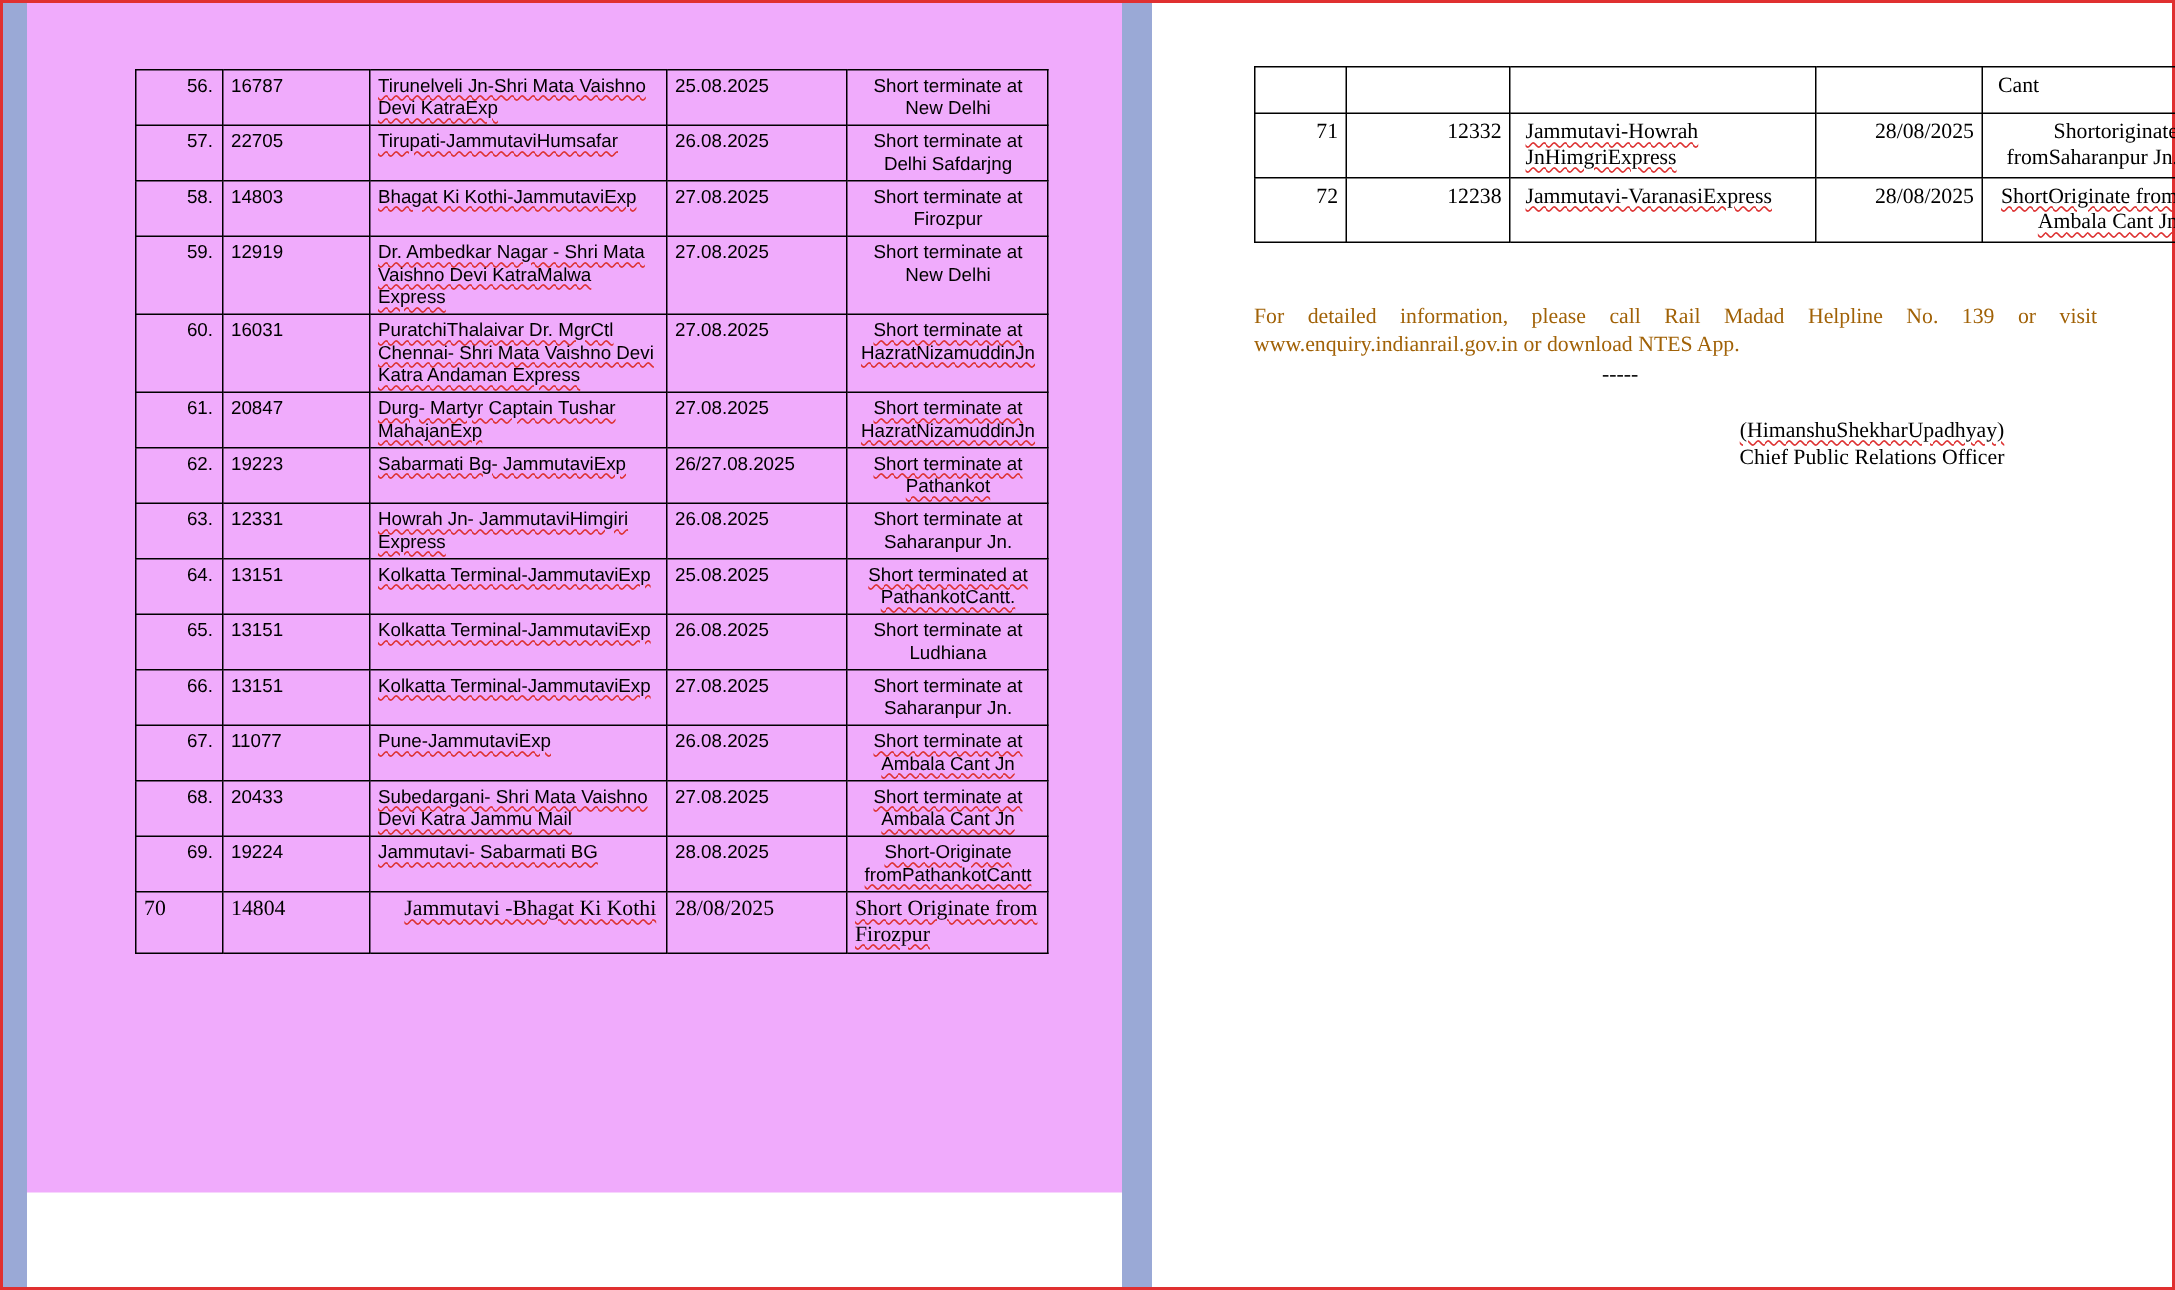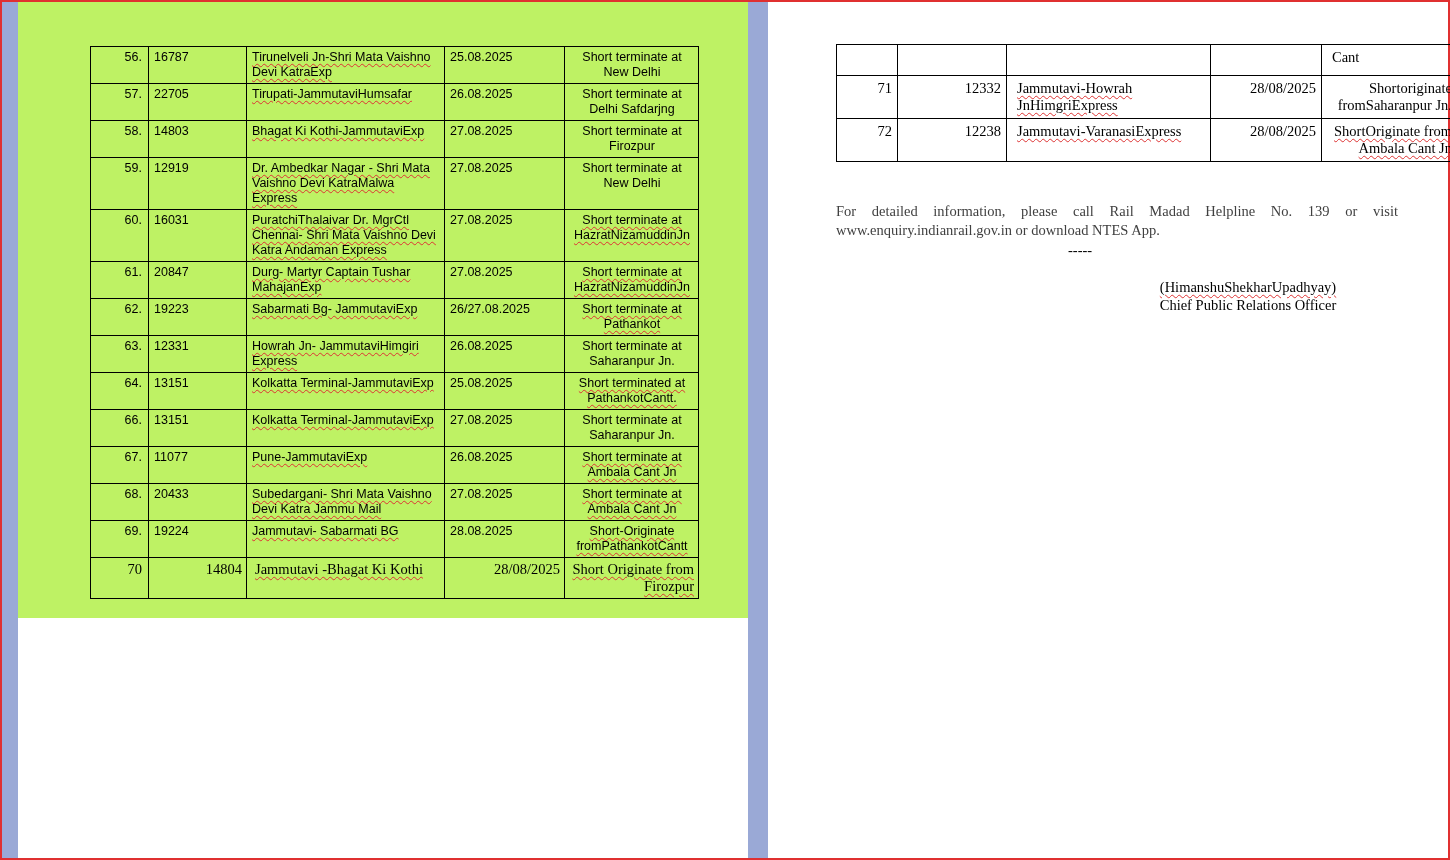--- a/index.html
+++ b/index.html
@@ -29,22 +29,22 @@
   }
   .mid-strip {
     position: absolute;
     left: 748px; top: 2px;
     width: 20px; height: 856px;
     background: #9aa9d6;
   }
   .sheet-left {
     position: absolute;
     left: 18px; top: 2px;
-    width: 730px; height: 616px;
-    background: #bef264;
+    width: 730px; height: 793px;
+    background: #f0abfc;
   }
   .sheet-right {
     position: absolute;
     left: 768px; top: 2px;
     width: 680px; height: 856px;
     background: #ffffff;
   }
 
   
   .tbl-left {
@@ -86,26 +86,26 @@
     text-decoration-style: wavy;
     text-decoration-color: #d33;
     text-decoration-thickness: 1px;
     text-underline-offset: 2px;
     margin-top: 12px;
   }
   
   .tbl-left tr.row-serif td {
     font-family: "Liberation Serif", serif;
     font-size: 14.5px;
-    text-align: right;
+    text-align: left;
     line-height: 17px;
   }
   .tbl-left tr.row-serif td.c-name {
-    text-align: left;
-    padding-left: 8px;
+    text-align: center;
+    padding-left: 20px;
   }
 
   
   .tbl-right {
     position: absolute;
     left: 68px;
     top: 42px;
     width: 562px;
     border-collapse: collapse;
     table-layout: fixed;
@@ -129,21 +129,21 @@
   .tbl-right tr.r-head td.c-rem { text-align: left; padding-left: 10px; }
 
   .para {
     position: absolute;
     left: 68px;
     top: 200px;
     width: 562px;
     font-family: "Liberation Serif", serif;
     font-size: 14.5px;
     line-height: 19px;
-    color: #404040;
+    color: #a16207;
     text-align: justify;
   }
   .dashes {
     position: absolute;
     left: 300px;
     top: 240px;
     font-family: "Liberation Serif", serif;
     font-size: 14.5px;
     color: #000;
   }
@@ -224,20 +224,27 @@
         <td class="c-name sq">Howrah Jn- JammutaviHimgiri Express</td>
         <td class="c-date">26.08.2025</td>
         <td class="c-rem">Short terminate at Saharanpur Jn.</td>
       </tr>
       <tr>
         <td class="c-sn">64.</td>
         <td class="c-no">13151</td>
         <td class="c-name sq">Kolkatta Terminal-JammutaviExp</td>
         <td class="c-date">25.08.2025</td>
         <td class="c-rem sq">Short terminated at PathankotCantt.</td>
+      </tr>
+      <tr>
+        <td class="c-sn">65.</td>
+        <td class="c-no">13151</td>
+        <td class="c-name sq">Kolkatta Terminal-JammutaviExp</td>
+        <td class="c-date">26.08.2025</td>
+        <td class="c-rem">Short terminate at Ludhiana</td>
       </tr>
       <tr>
         <td class="c-sn">66.</td>
         <td class="c-no">13151</td>
         <td class="c-name sq">Kolkatta Terminal-JammutaviExp</td>
         <td class="c-date">27.08.2025</td>
         <td class="c-rem">Short terminate at Saharanpur Jn.</td>
       </tr>
       <tr>
         <td class="c-sn">67.</td>

